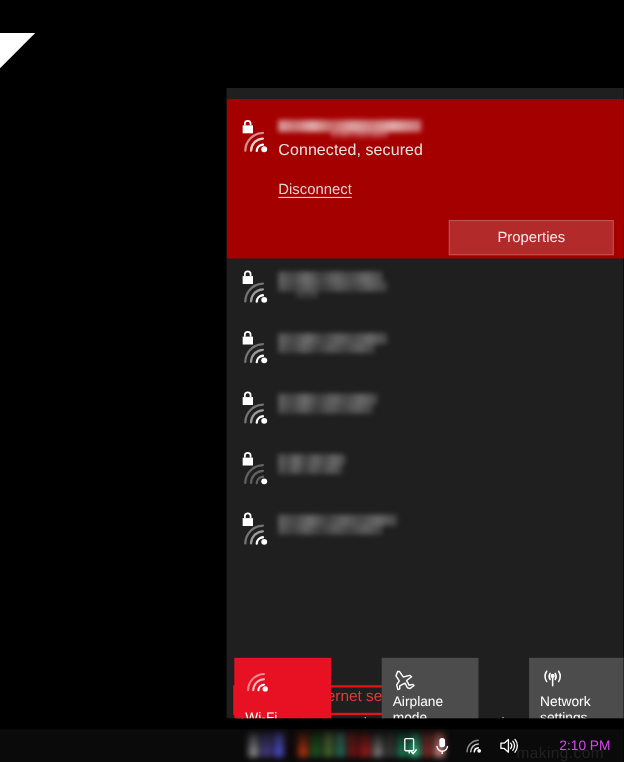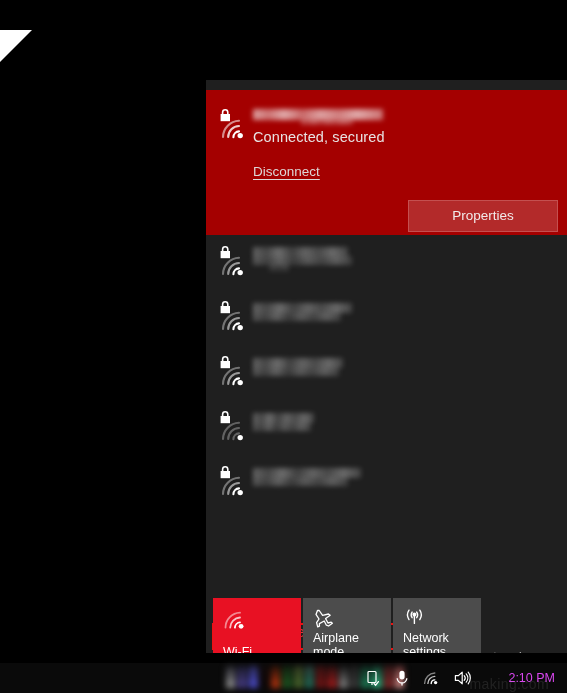--- a/index.html
+++ b/index.html
@@ -198,21 +198,21 @@
     gap: 2px;
   }
   .tile {
     width: 88px;
     height: 68px;
     position: relative;
     cursor: pointer;
     box-sizing: border-box;
   }
   .tile.on   { background: #e81123; }
-  .tile.off  { background: #4c4c4c; }
+  .tile.off  { background: #4c4c4c; margin-left: 44px; }
   .tile-icon {
     position: absolute;
     left: 10px;
     top: 9px;
     width: 26px;
     height: 24px;
   }
   .tile-label {
     position: absolute;
     left: 10px;

